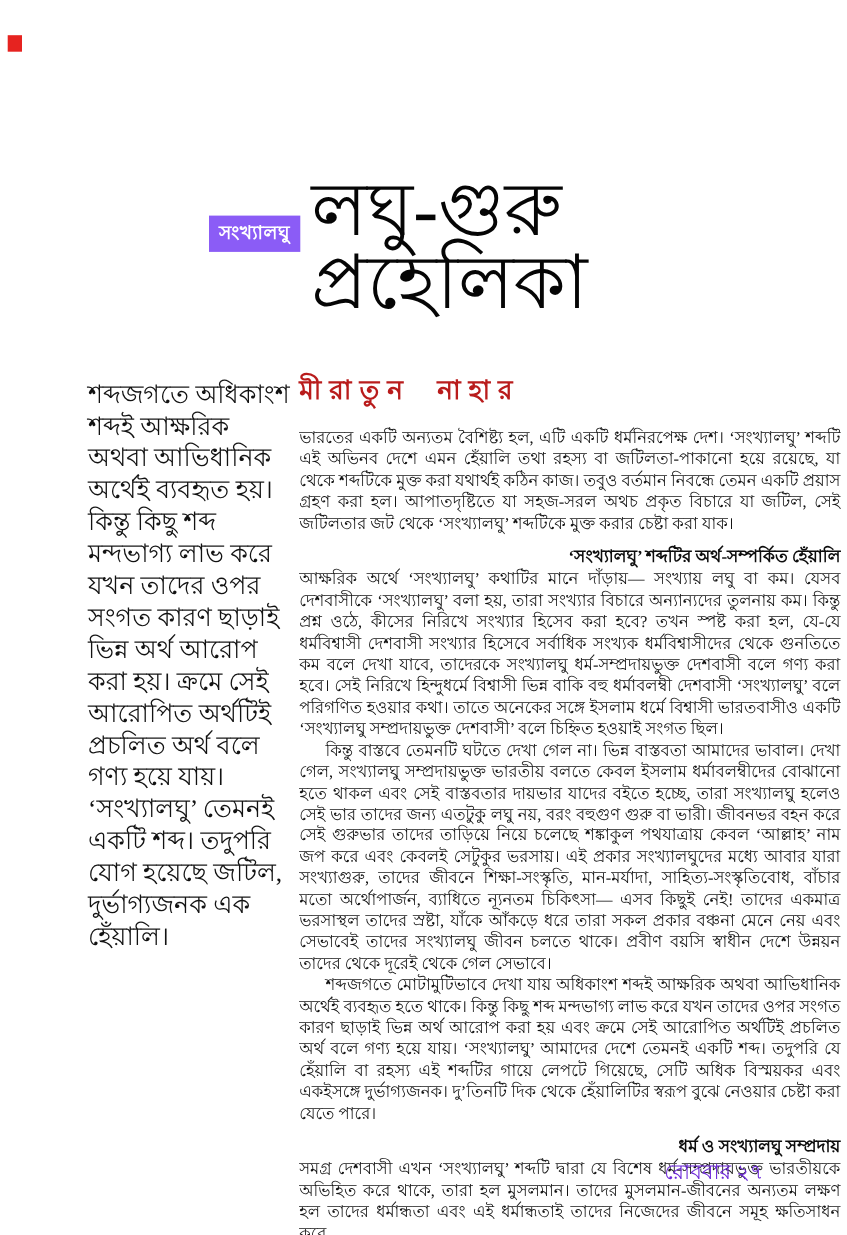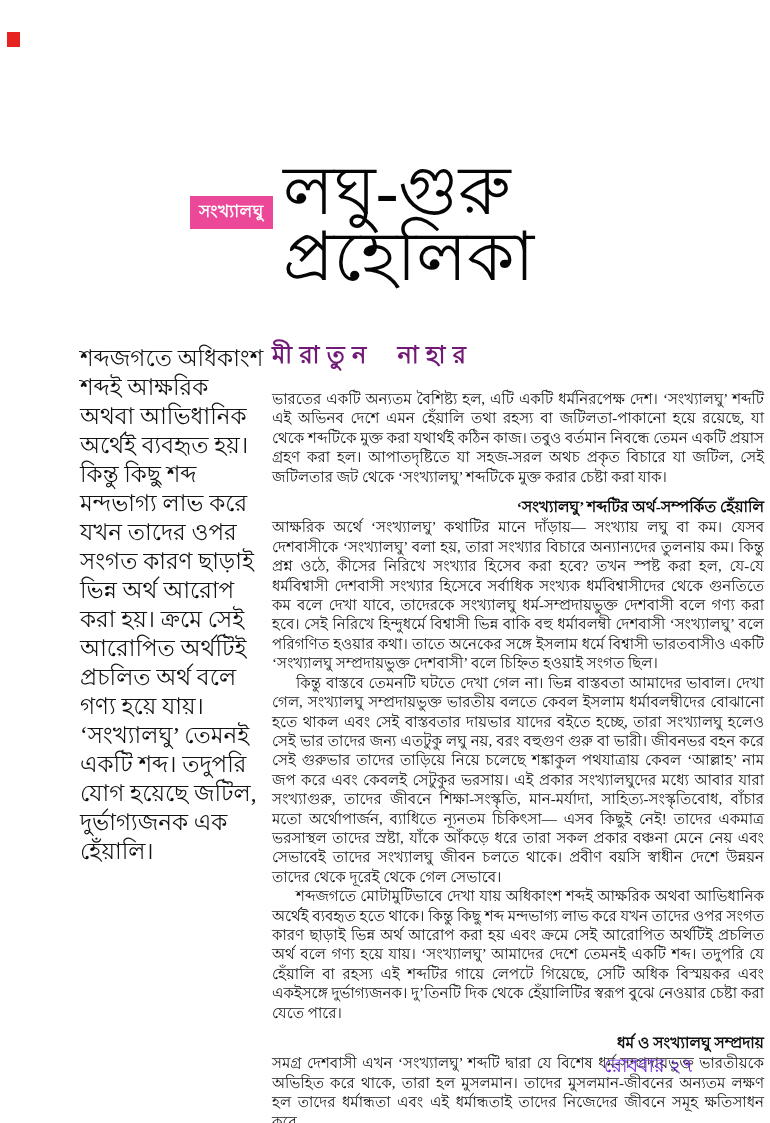--- a/index.html
+++ b/index.html
@@ -44,21 +44,21 @@
     font-weight: normal;
     color: #050505;
     letter-spacing: 0;
   }
   .author {
     position: absolute;
     left: 272px;
     top: 336px;
     font-size: 24px;
     font-weight: bold;
-    color: #701a75;
+    color: #b91c1c;
     letter-spacing: 0.30em;
     word-spacing: 0.45em;
   }
   .pullquote {
     position: absolute;
     left: 80px;
     top: 344px;
     width: 188px;
     text-align: left;
     font-size: 23px;
@@ -93,21 +93,21 @@
     color: #6d28d9;
   }
 </style>
 </head>
 <body>
 
 <div class="page">
 
   <div class="corner-mark" style="background: rgb(230, 35, 32);"></div>
 
-  <div class="kicker" style="background: #ec4899;">সংখ্যালঘু</div>
+  <div class="kicker" style="background: #8b5cf6;">সংখ্যালঘু</div>
 
   <h1 class="headline"><span>লঘু-গুরু</span><br><span>প্রহেলিকা</span></h1>
 
   <div class="author">মীরাতুন নাহার</div>
 
   <div class="pullquote">শব্দজগতে অধিকাংশ শব্দই আক্ষরিক অথবা আভিধানিক অর্থেই ব্যবহৃত হয়। কিন্তু কিছু শব্দ মন্দভাগ্য লাভ করে যখন তাদের ওপর সংগত কারণ ছাড়াই ভিন্ন অর্থ আরোপ করা হয়। ক্রমে সেই আরোপিত অর্থটিই প্রচলিত অর্থ বলে গণ্য হয়ে যায়। ‘সংখ্যালঘু’ তেমনই একটি শব্দ। তদুপরি যোগ হয়েছে জটিল, দুর্ভাগ্যজনক এক হেঁয়ালি।</div>
 
   <div class="article-body">
     <p>ভারতের একটি অন্যতম বৈশিষ্ট্য হল, এটি একটি ধর্মনিরপেক্ষ দেশ। ‘সংখ্যালঘু’ শব্দটি এই অভিনব দেশে এমন হেঁয়ালি তথা রহস্য বা জটিলতা-পাকানো হয়ে রয়েছে, যা থেকে শব্দটিকে মুক্ত করা যথার্থই কঠিন কাজ। তবুও বর্তমান নিবন্ধে তেমন একটি প্রয়াস গ্রহণ করা হল। আপাতদৃষ্টিতে যা সহজ-সরল অথচ প্রকৃত বিচারে যা জটিল, সেই জটিলতার জট থেকে ‘সংখ্যালঘু’ শব্দটিকে মুক্ত করার চেষ্টা করা যাক।</p>
     <h2>‘সংখ্যালঘু’ শব্দটির অর্থ-সম্পর্কিত হেঁয়ালি</h2>

